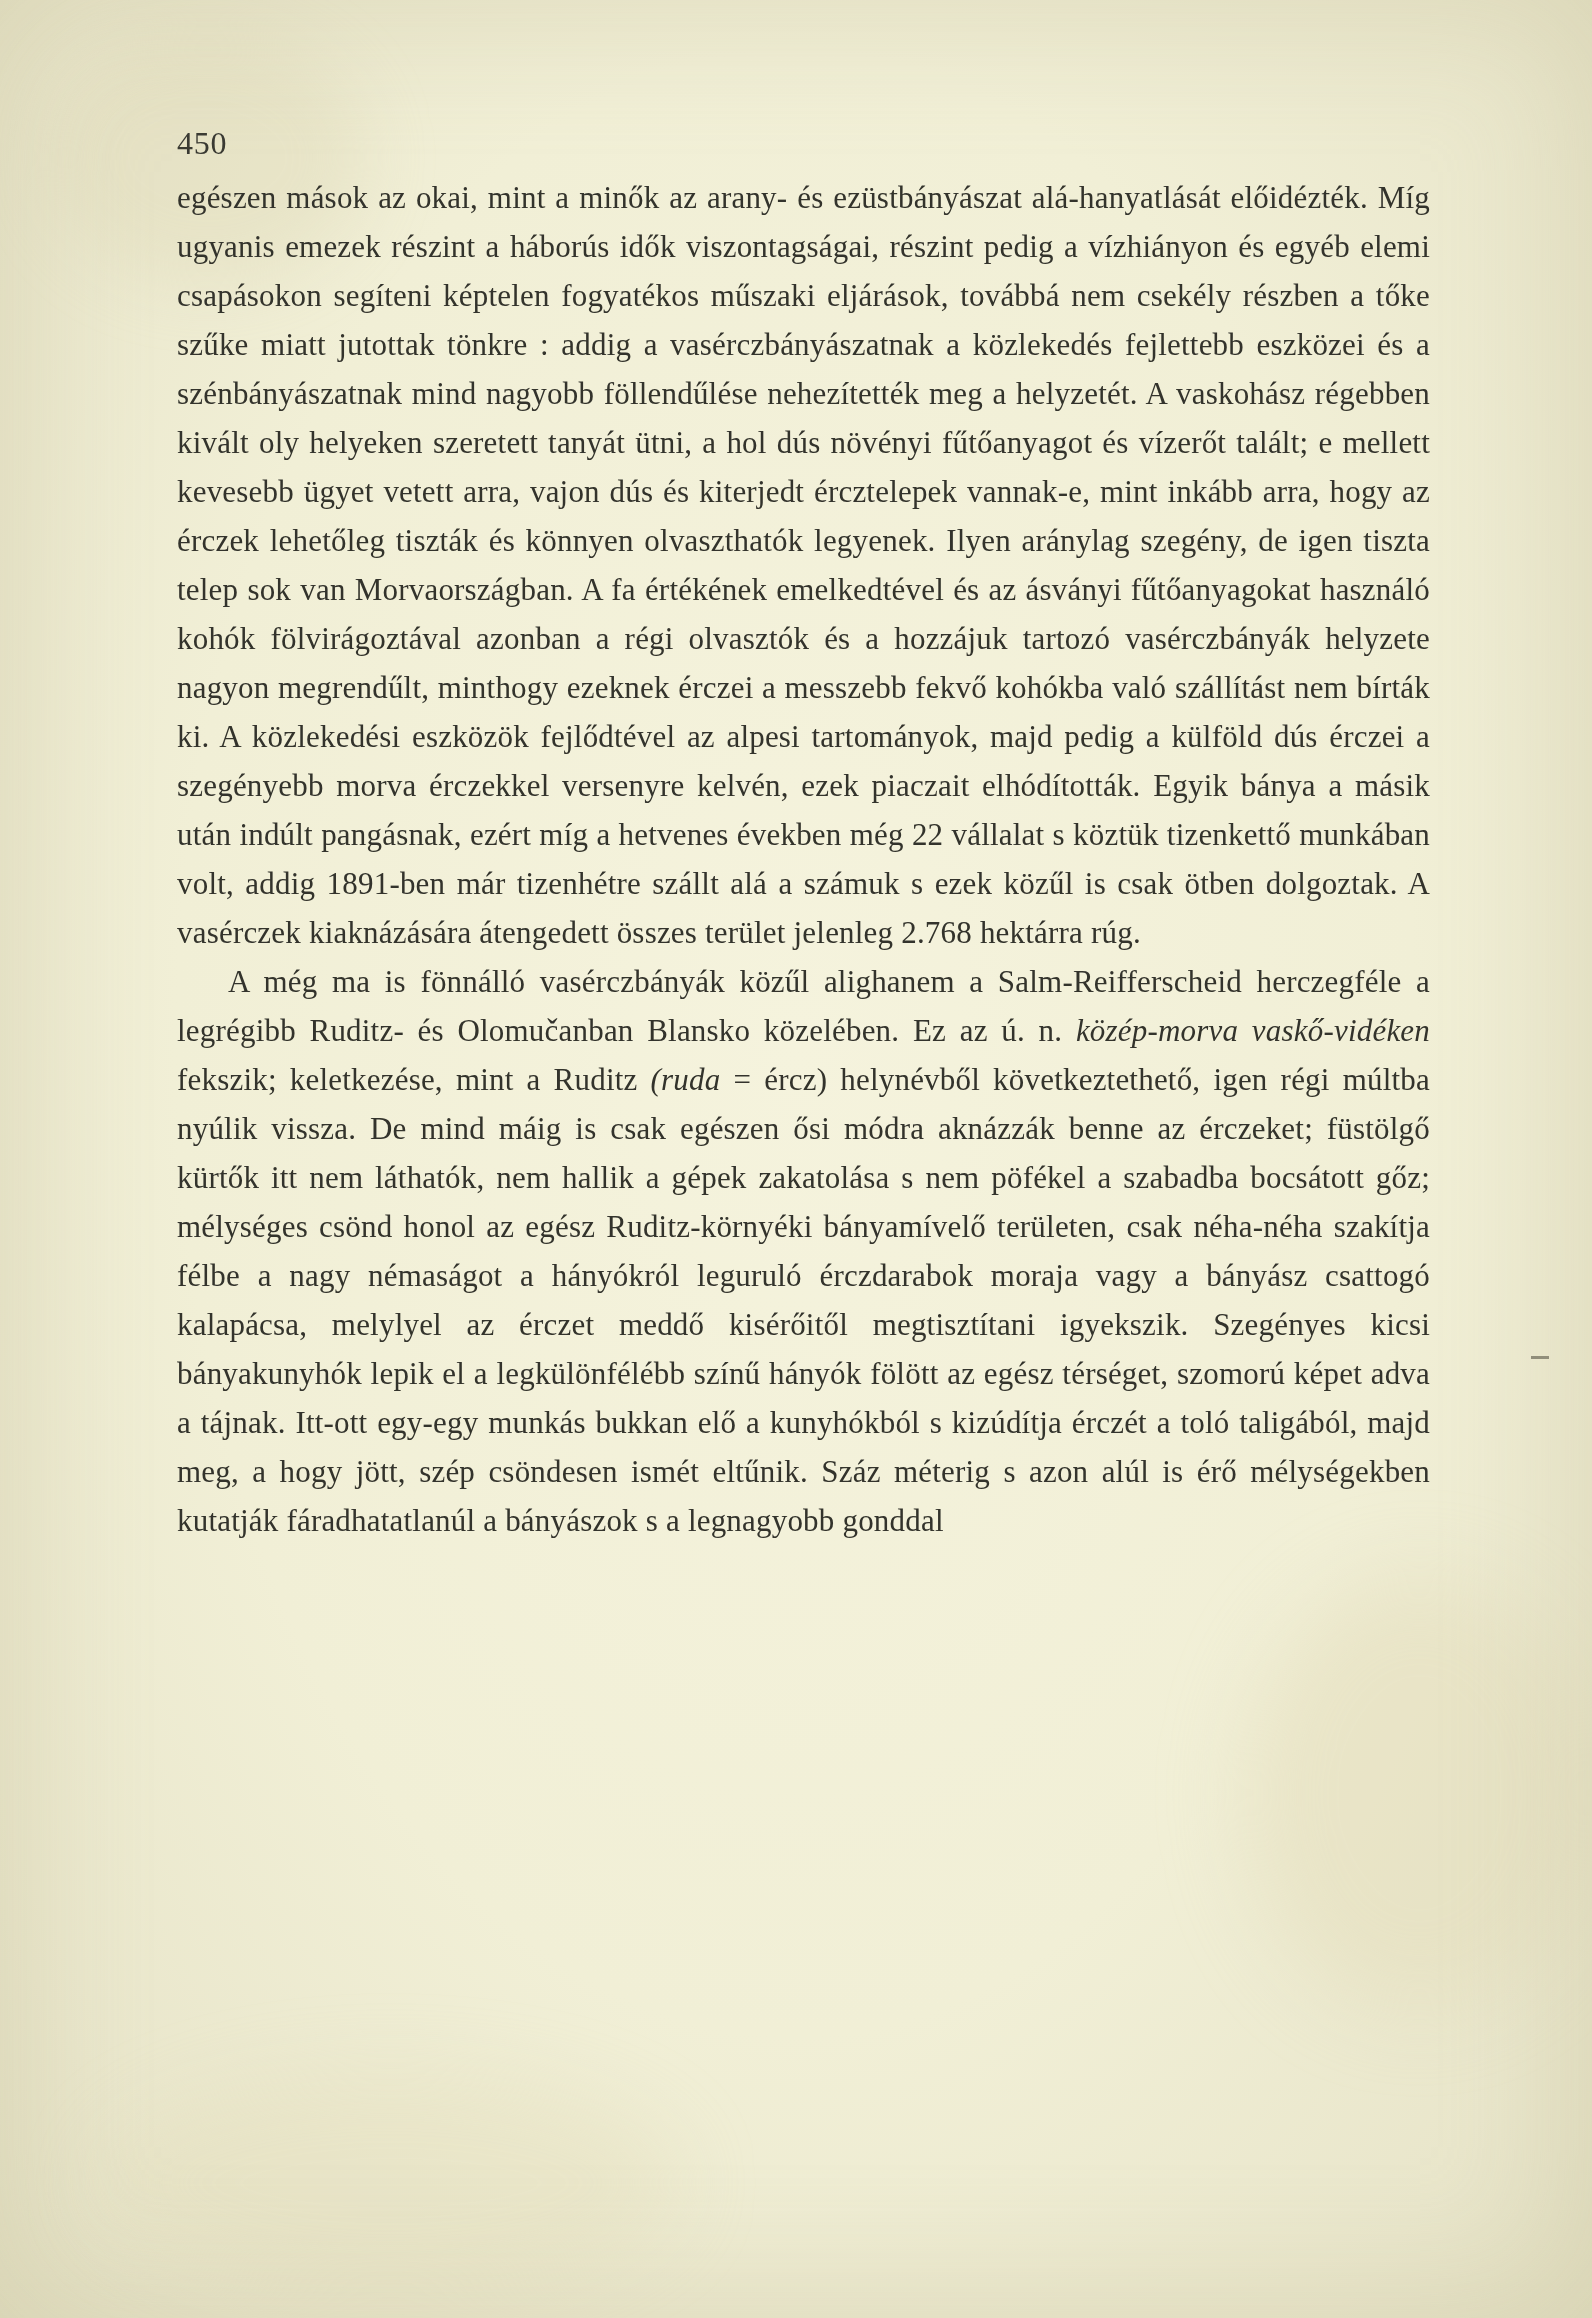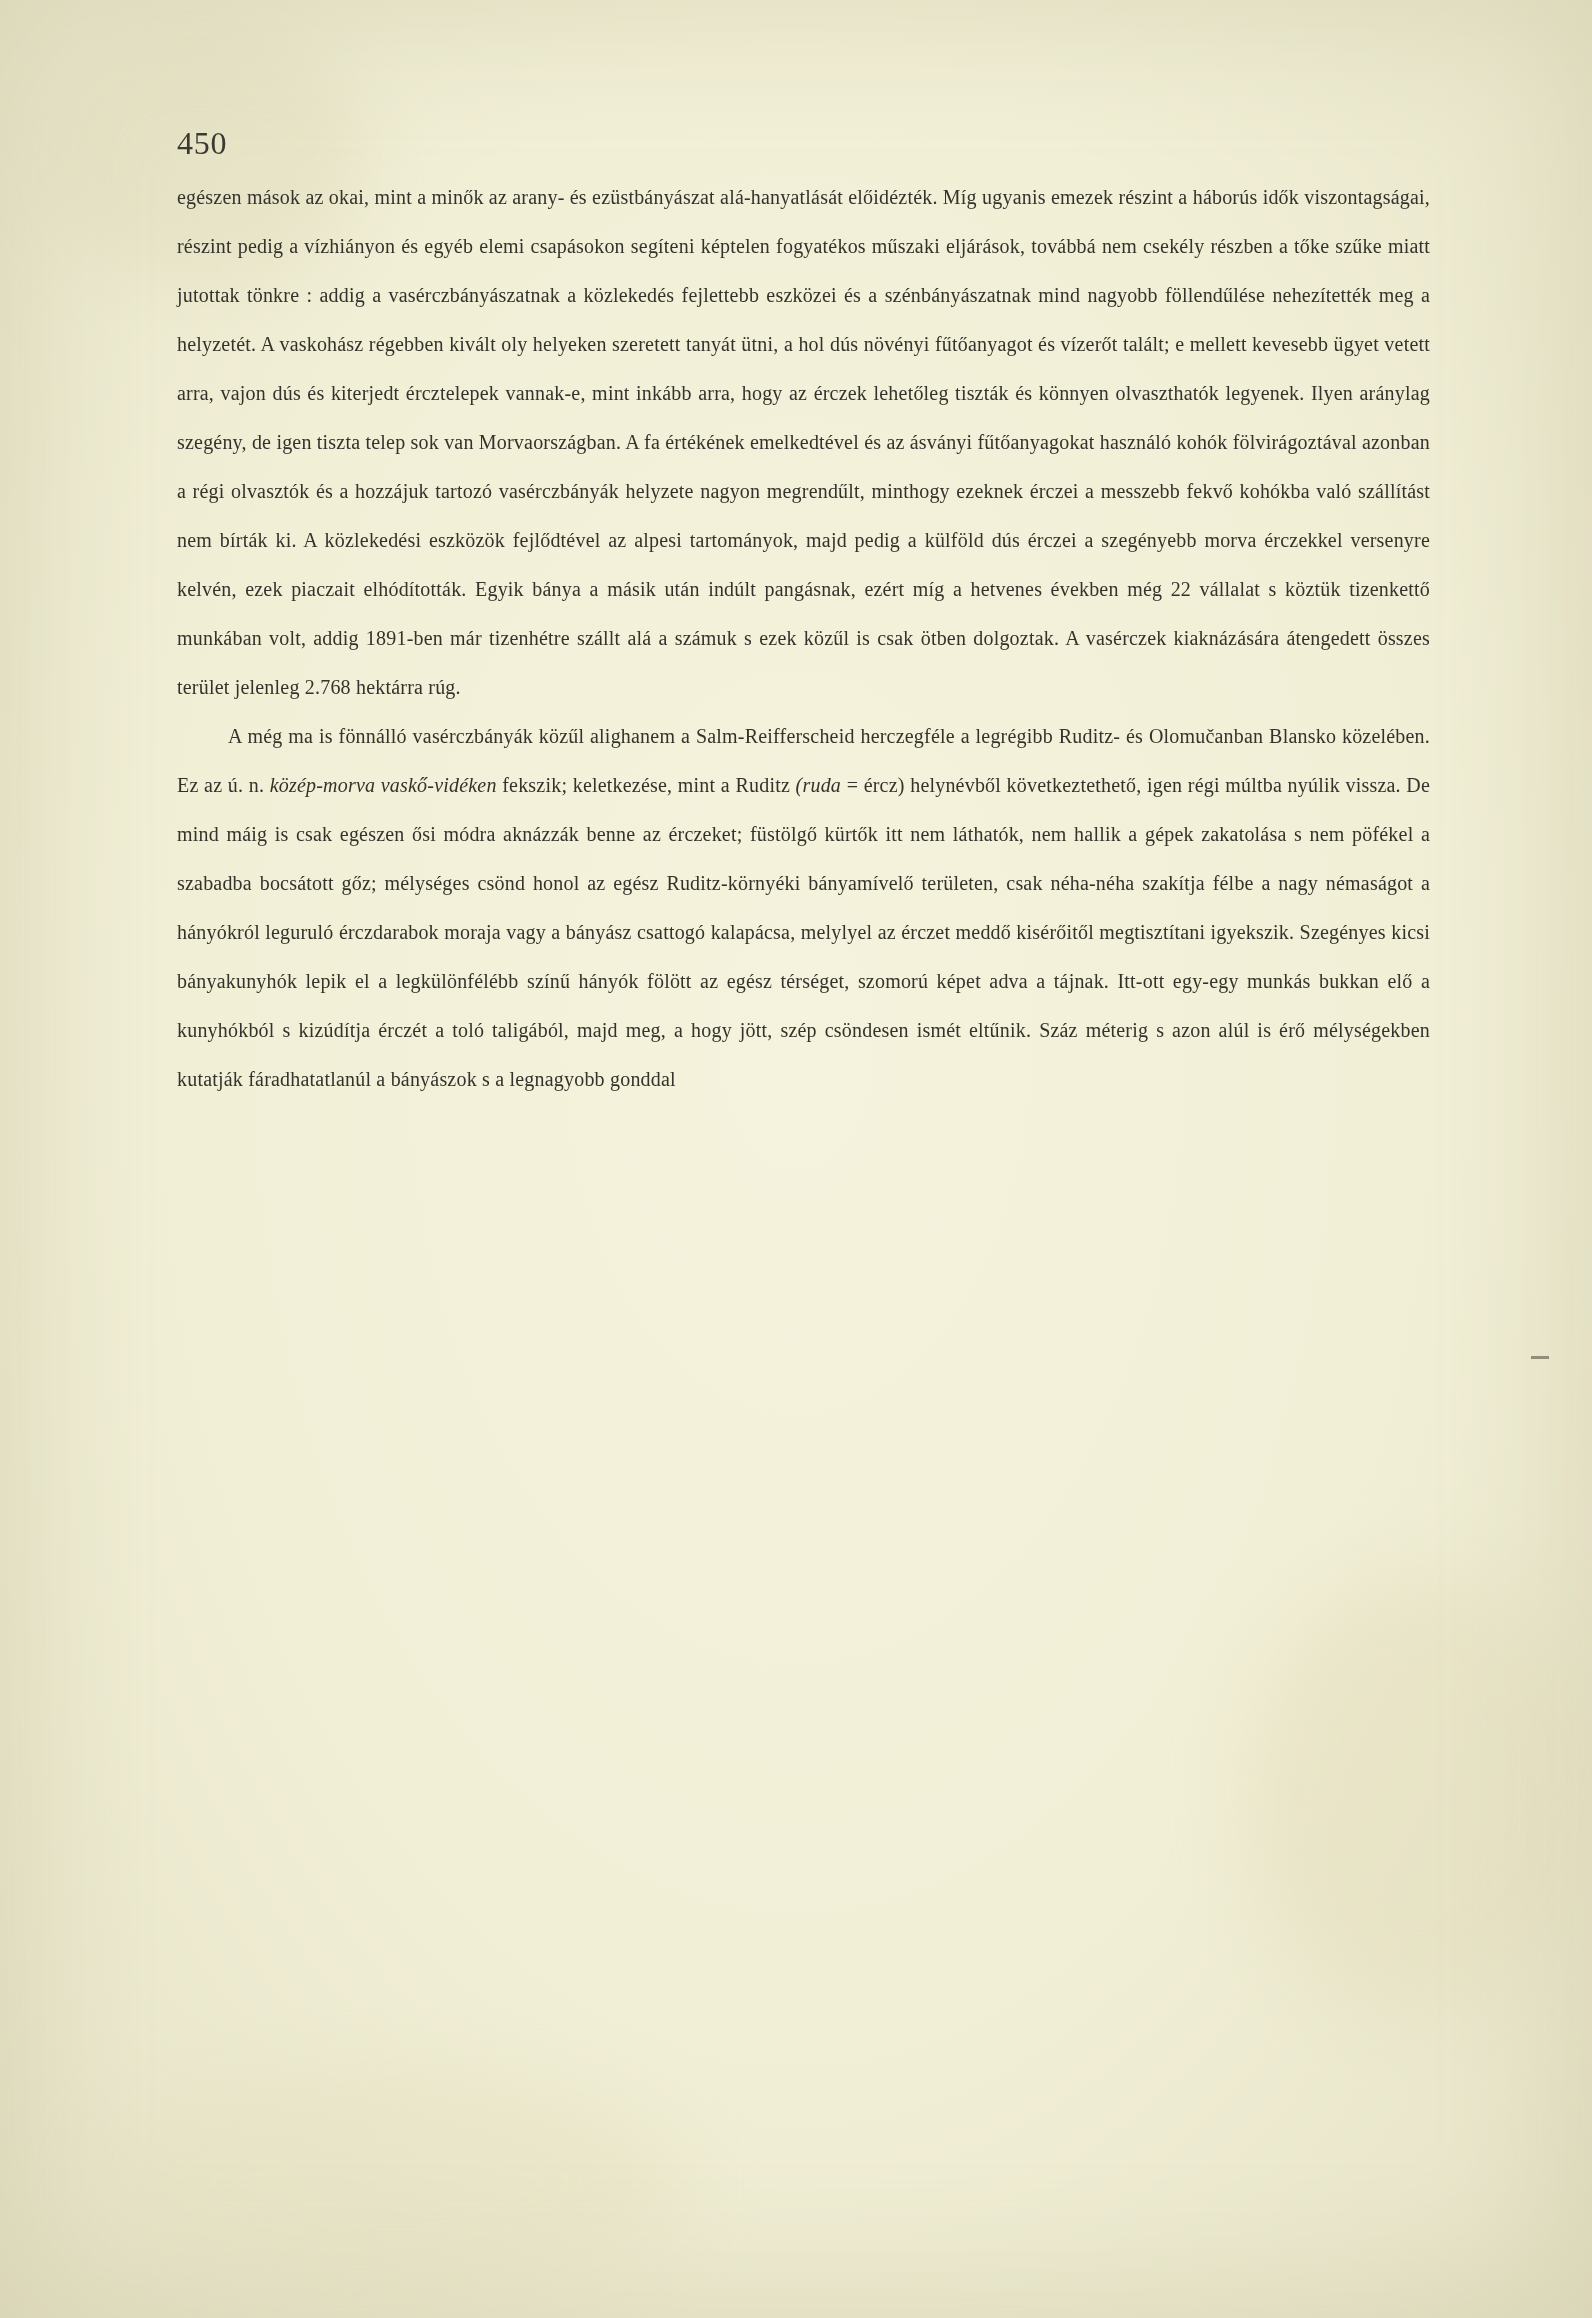--- a/index.html
+++ b/index.html
@@ -32,21 +32,21 @@
     margin-top: 32px;
   }
   .text-block {
     position: absolute;
     top: 173px;
     left: 177px;
     width: 1253px;
   }
   p {
     margin: 0;
-    font-size: 20px;
+    font-size: 31px;
     line-height: 49px;
     text-align: justify;
     text-justify: inter-word;
     color: #33332c;
     letter-spacing: 0.2px;
   }
   p.indent {
     text-indent: 51px;
   }
   p .ital {

